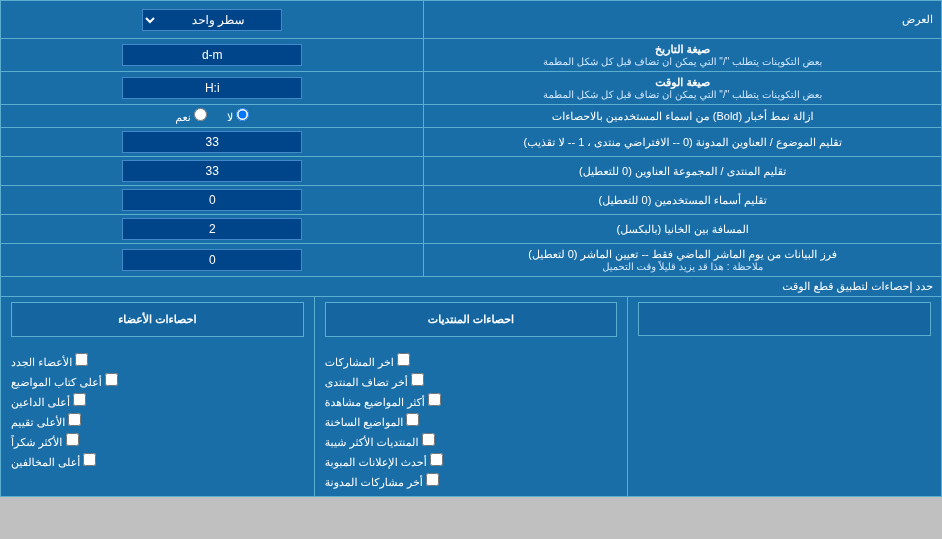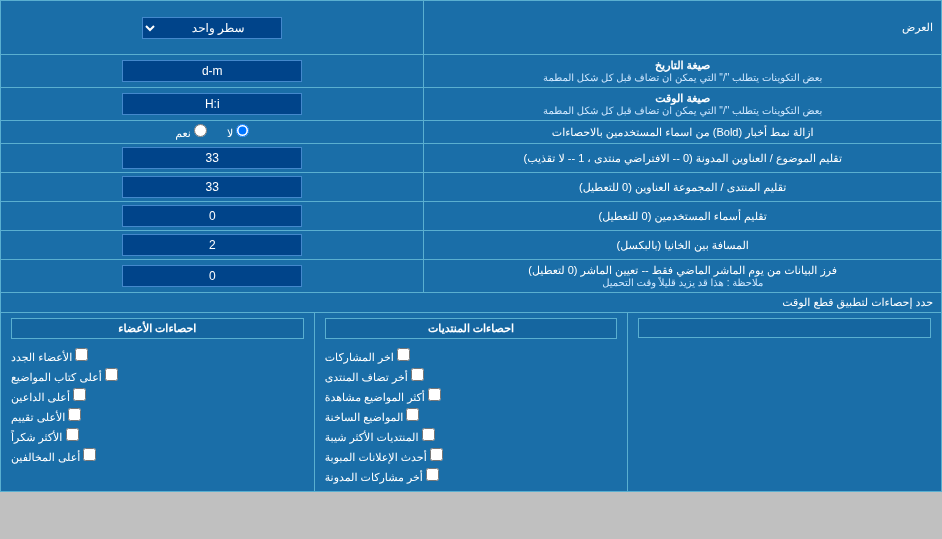--- a/index.html
+++ b/index.html
@@ -76,45 +76,44 @@
       font-size: 11px;
       padding: 3px 8px;
       border: 1px solid #5aafd0;
     }
     .stats-col-title {
       color: #fff;
       font-size: 11px;
       text-align: center;
       font-weight: bold;
       background: #1566a0;
-      padding: 3px;
-      margin-bottom: 7px;
-      border: 1px solid #5aafd0;
-      font-family: Liberation Serif, serif;
+      padding: 10px;
+      margin-bottom: 14px;
+      border: 1px solid #5aafd0;
     }
     .checkbox-row {
       display: flex;
       align-items: center;
       gap: 5px;
       padding: 2px 0;
       flex-direction: row-reverse;
     }
     .checkbox-row label {
       color: #fff;
       font-size: 11px;
     }
     input[type="checkbox"] {
       accent-color: #4a90d9;
     }
     .top-row {
       background: #1a6ea8;
       color: #fff;
       border: 1px solid #5aafd0;
       text-align: right;
-      padding: 20px 8px;
+      padding: 12px 8px;
       font-size: 11px;
     }
     .label-small {
       font-size: 10px;
       color: #d0e8ff;
       display: block;
     }
     .bold { font-weight: bold; }
   </style>
 </head>

